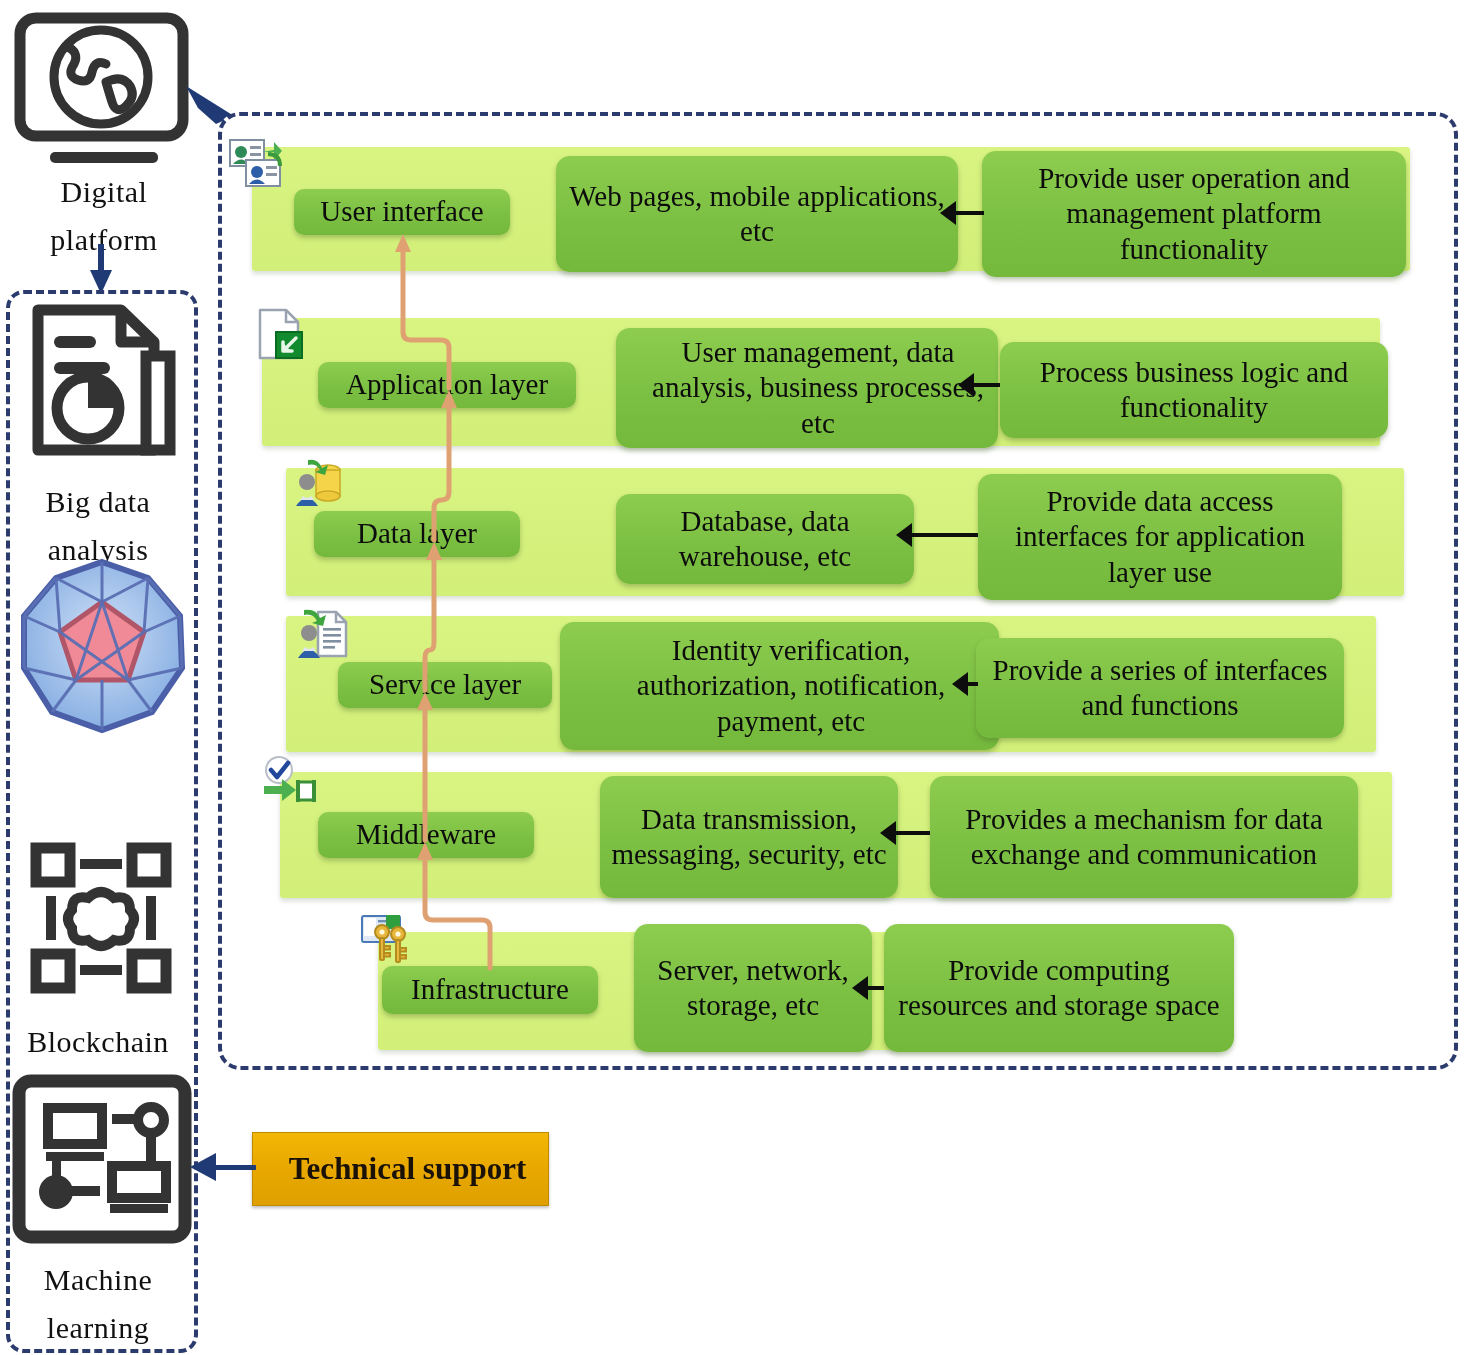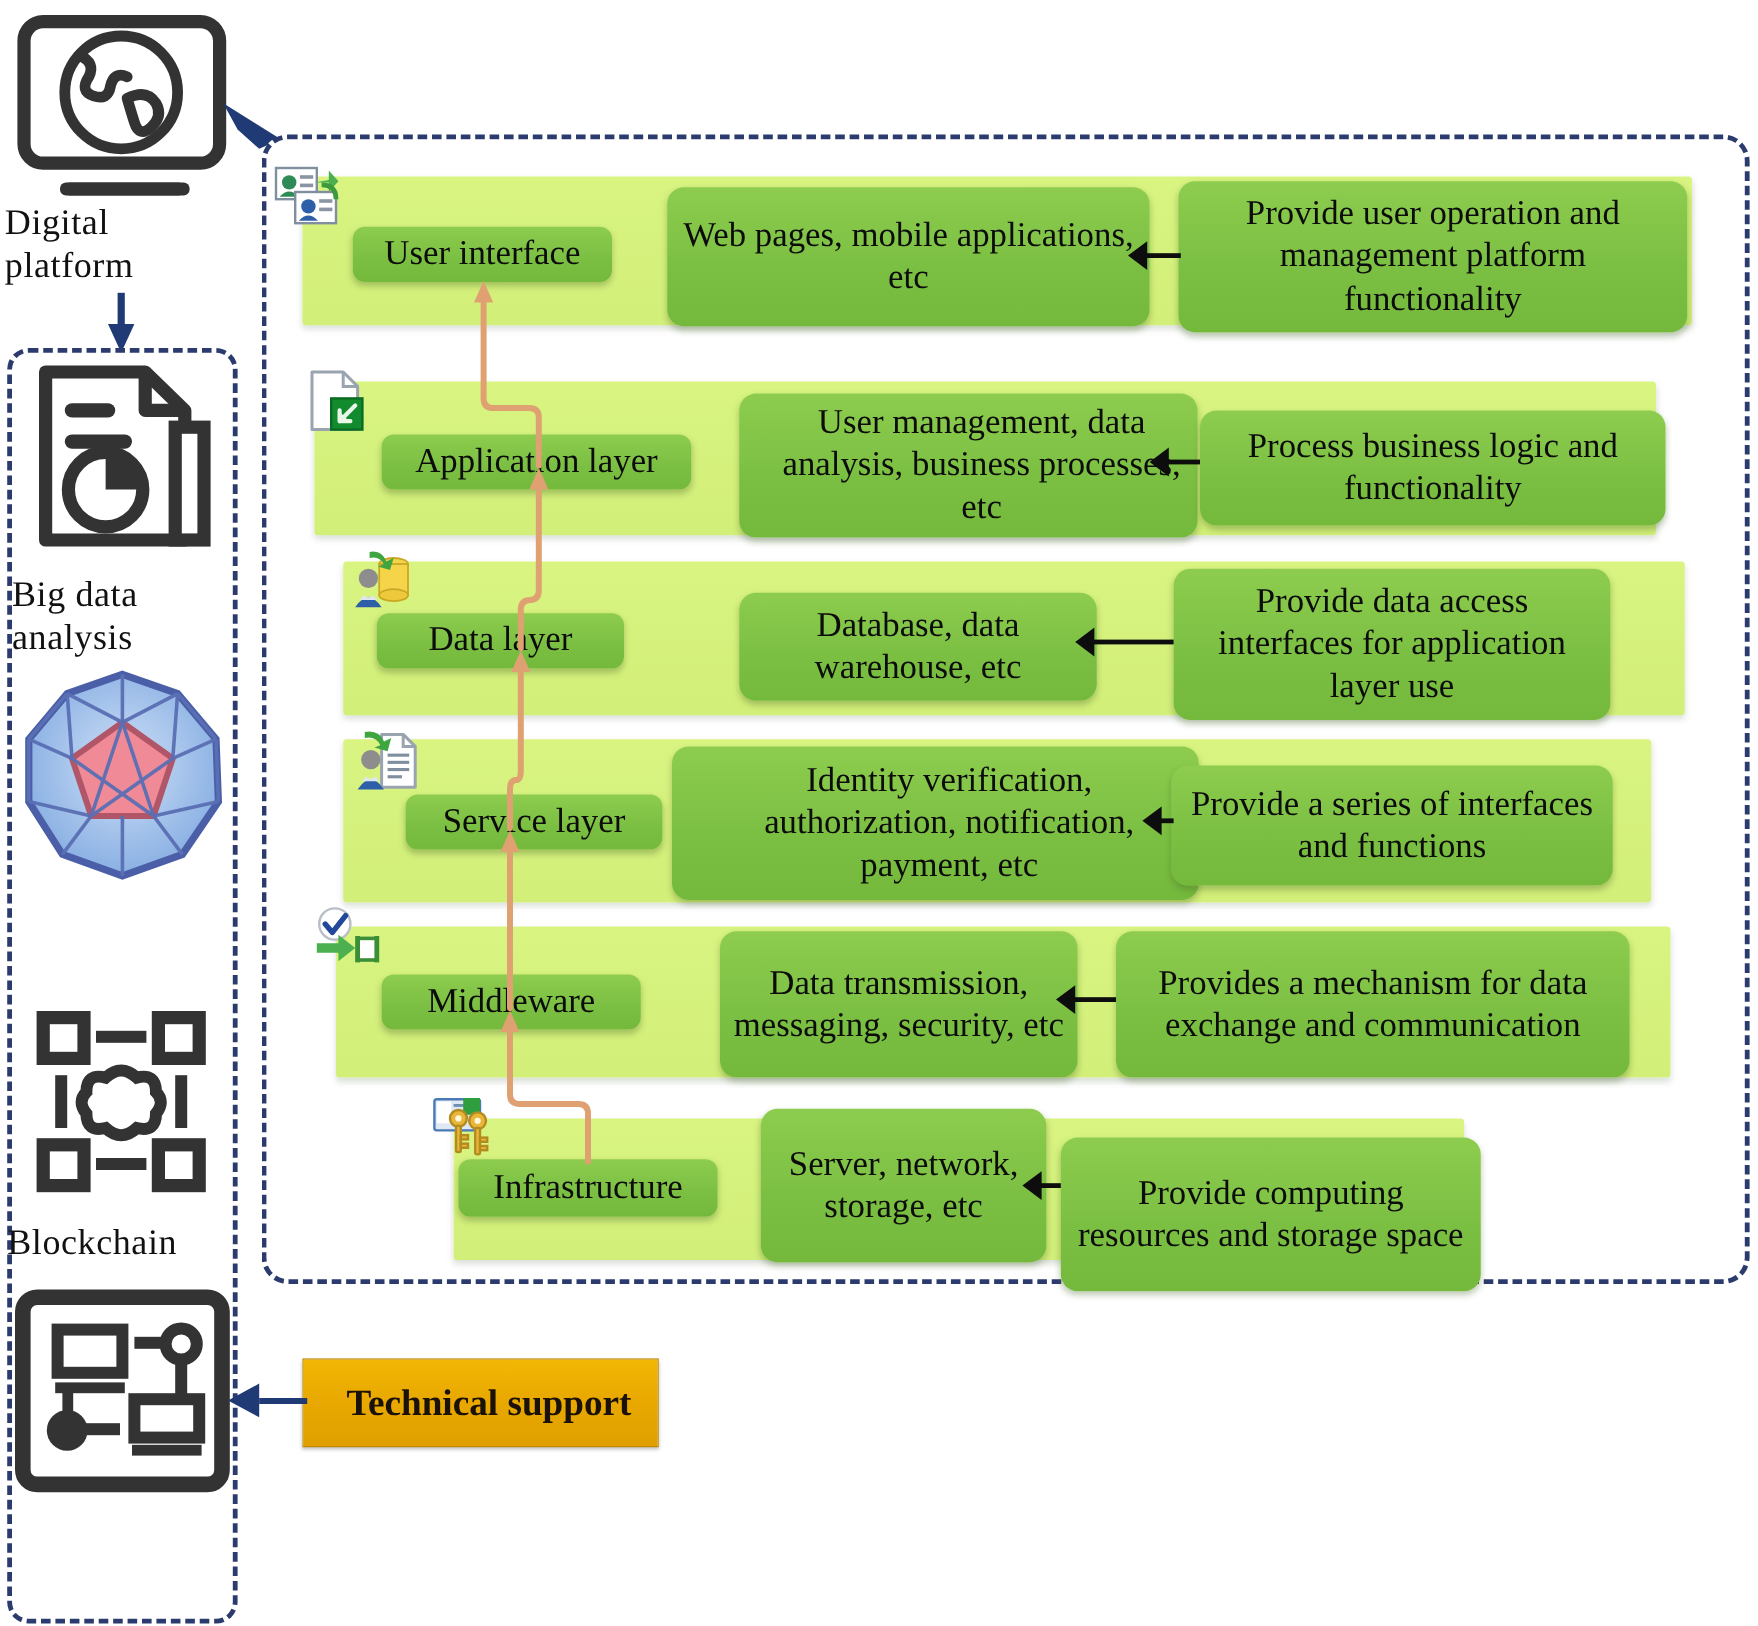--- a/index.html
+++ b/index.html
@@ -4,21 +4,21 @@
 <style>
   html,body{margin:0;padding:0;background:#ffffff;}
   body{width:1465px;height:1355px;position:relative;font-family:"Liberation Serif",serif;overflow:hidden;}
 
   .abs{position:absolute;}
 
   
   #sidebar{left:0;top:0;width:212px;height:1355px;}
 
   .tech-label{
-    text-align:left;font-size:30px;line-height:36px;color:#111;
+    text-align:center;font-size:30px;line-height:48px;color:#111;
     font-family:"Liberation Serif",serif;letter-spacing:.5px;
   }
 
   .icon-box{display:flex;align-items:center;justify-content:center;}
 
   
   .dashdot{
     border:4px dashed #2c3b6e;
     border-radius:18px;
     background:transparent;
@@ -186,20 +186,23 @@
       <circle cx="139" cy="46" r="13" fill="#fff" stroke="#333" stroke-width="10"></circle>
       <rect x="100" y="40" width="28" height="10" fill="#333"></rect>
       <rect x="134" y="58" width="10" height="30" fill="#333"></rect>
       <rect x="100" y="92" width="54" height="32" fill="#fff" stroke="#333" stroke-width="10"></rect>
       <rect x="98" y="130" width="58" height="9" fill="#333"></rect>
       <circle cx="44" cy="118" r="17" fill="#333"></circle>
       <rect x="40" y="84" width="9" height="24" fill="#333"></rect>
       <rect x="56" y="112" width="32" height="10" fill="#333"></rect>
     </svg>
   </div>
+  <div class="abs tech-label" style="left:6px;top:1256px;width:184px;">
+    <span>Machine learning</span>
+  </div>
 </div>
 
 <div class="abs" style="left:178px;top:74px;">
   <svg width="70" height="60" viewBox="0 0 70 60">
     <polygon points="8,12 56,42 38,50 20,34" fill="#1f3a74"></polygon>
   </svg>
 </div>
 
 <div class="abs" id="main-frame"></div>
 
@@ -342,21 +345,21 @@
   </svg>
 </div>
 
 <div class="abs band" style="left:378px;top:932px;width:842px;height:118px;"></div>
 <div class="abs gbox layer-name" style="left:382px;top:966px;width:216px;height:48px;">
   <span>Infrastructure</span>
 </div>
 <div class="abs gbox cell-text" style="left:634px;top:924px;width:218px;height:120px;">
   <span>Server, network, storage, etc</span>
 </div>
-<div class="abs gbox cell-text" style="left:884px;top:948px;width:330px;height:120px;">
+<div class="abs gbox cell-text" style="left:884px;top:924px;width:330px;height:120px;">
   <span>Provide computing resources and storage space</span>
 </div>
 <div class="abs blkarrow" style="left:852px;top:986px;width:32px;">
   <div class="shaft"></div>
     <div class="head"></div>
 </div>
 <div class="abs" style="left:360px;top:912px;width:62px;height:56px;">
   <svg width="62" height="56" viewBox="0 0 62 56">
     <rect x="2" y="4" width="38" height="26" rx="2" fill="#dfe9f5" stroke="#4a7ab5" stroke-width="2"></rect>
     <rect x="4" y="6" width="12" height="18" fill="#fff"></rect>

